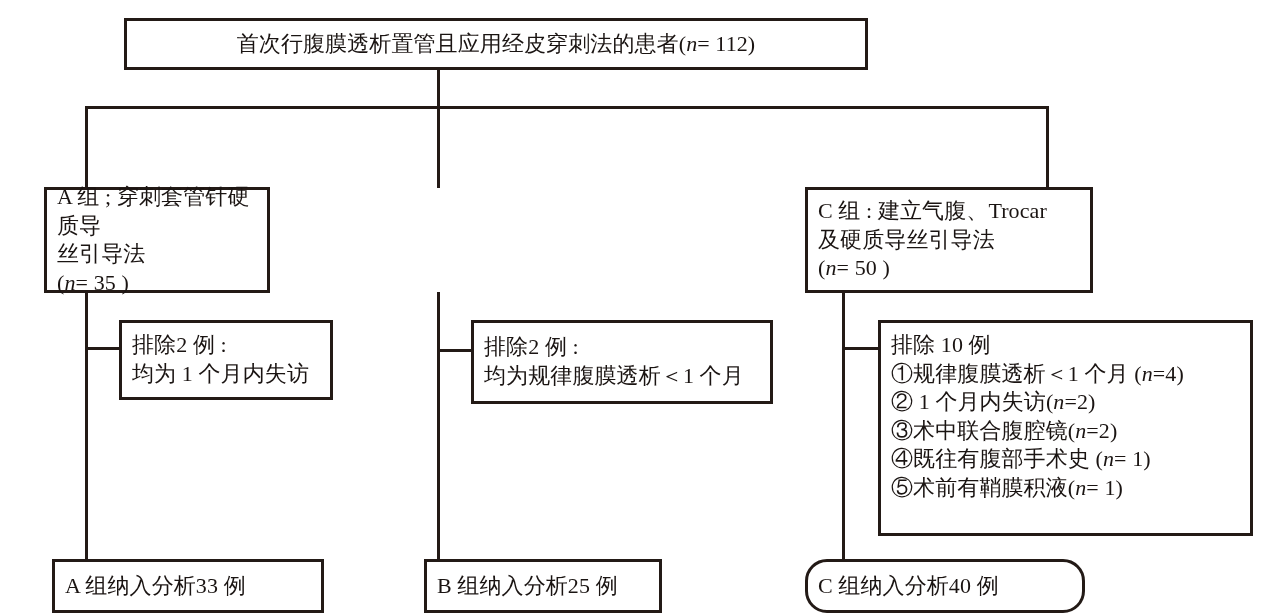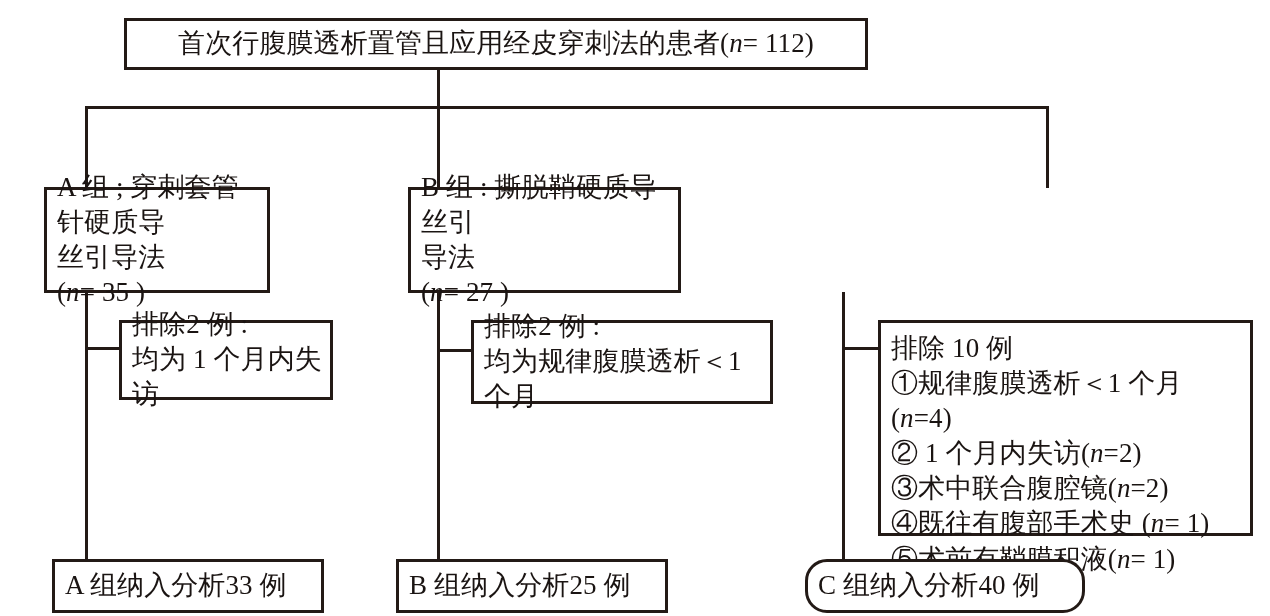--- a/index.html
+++ b/index.html
@@ -23,21 +23,21 @@
     background: #ffffff;
     border: 3px solid #231a16;
     z-index: 3;
   }
   .box-inner {
     position: absolute;
     left: 10px;
     right: 6px;
     top: 50%;
     transform: translateY(-50%);
-    font-size: 27px;
+    font-size: 22px;
     line-height: 1.30;
     white-space: pre-line;
     letter-spacing: 0.1px;
   }
   .box-inner.center {
     text-align: center;
     left: 6px;
   }
   .box-inner.top {
     top: 8px;
@@ -77,26 +77,26 @@
   <div class="box" style="left:124px; top:18px; width:744px; height:52px;">
     <div class="box-inner center">首次行腹膜透析置管且应用经皮穿刺法的患者(<span class="ital">n</span>= 112)</div>
   </div>
 
   <div class="box" style="left:44px; top:187px; width:226px; height:106px;">
     <div class="box-inner">A 组 ; 穿刺套管针硬质导
 丝引导法
 (<span class="ital">n</span>= 35 )</div>
   </div>
 
-  <div class="box" style="left:408px; top:187px; width:273px; height:106px;">
-    <div class="box-inner">B 组 : 撕脱鞘硬质导丝引
-导法
-(<span class="ital">n</span>= 27 )</div>
+
+  <div class="box" style="left:805px; top:187px; width:288px; height:106px;">
+    <div class="box-inner">C 组 : 建立气腹、Trocar
+及硬质导丝引导法
+(<span class="ital">n</span>= 50 )</div>
   </div>
-
 
   <div class="box" style="left:119px; top:320px; width:214px; height:80px;">
     <div class="box-inner">排除2 例 :
 均为 1 个月内失访</div>
   </div>
 
   <div class="box" style="left:471px; top:320px; width:302px; height:84px;">
     <div class="box-inner">排除2 例 :
 均为规律腹膜透析＜1 个月</div>
   </div>
@@ -107,21 +107,21 @@
 ② 1 个月内失访(<span class="ital">n</span>=2)
 ③术中联合腹腔镜(<span class="ital">n</span>=2)
 ④既往有腹部手术史 (<span class="ital">n</span>= 1)
 ⑤术前有鞘膜积液(<span class="ital">n</span>= 1)</div>
   </div>
 
   <div class="box" style="left:52px; top:559px; width:272px; height:54px;">
     <div class="box-inner">A 组纳入分析33 例</div>
   </div>
 
-  <div class="box" style="left:396px; top:559px; width:272px; height:54px;">
+  <div class="box" style="left:424px; top:559px; width:238px; height:54px;">
     <div class="box-inner">B 组纳入分析25 例</div>
   </div>
 
   <div class="box" style="left:805px; top:559px; width:280px; height:54px;border-radius:22px;">
     <div class="box-inner">C 组纳入分析40 例</div>
   </div>
 
 </div>
 
 </body></html>

